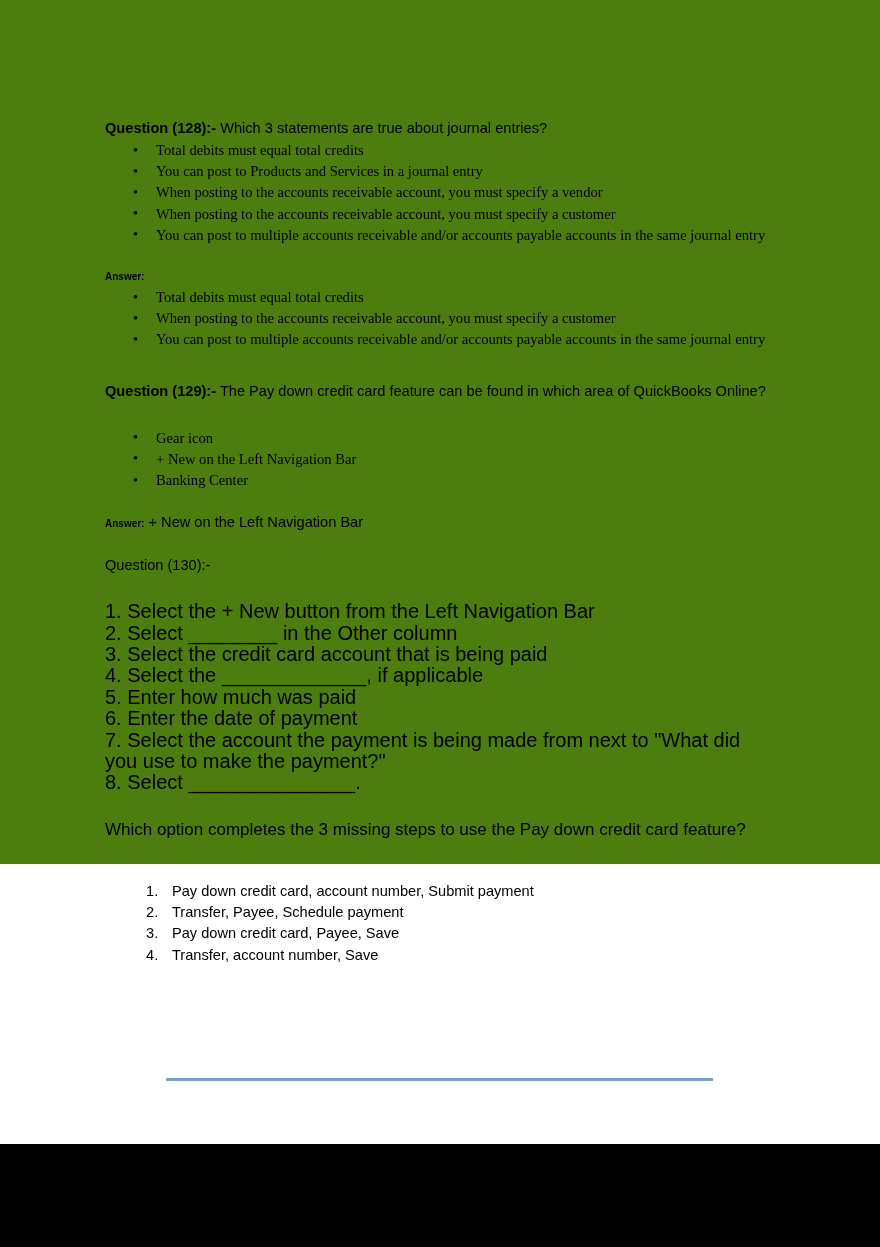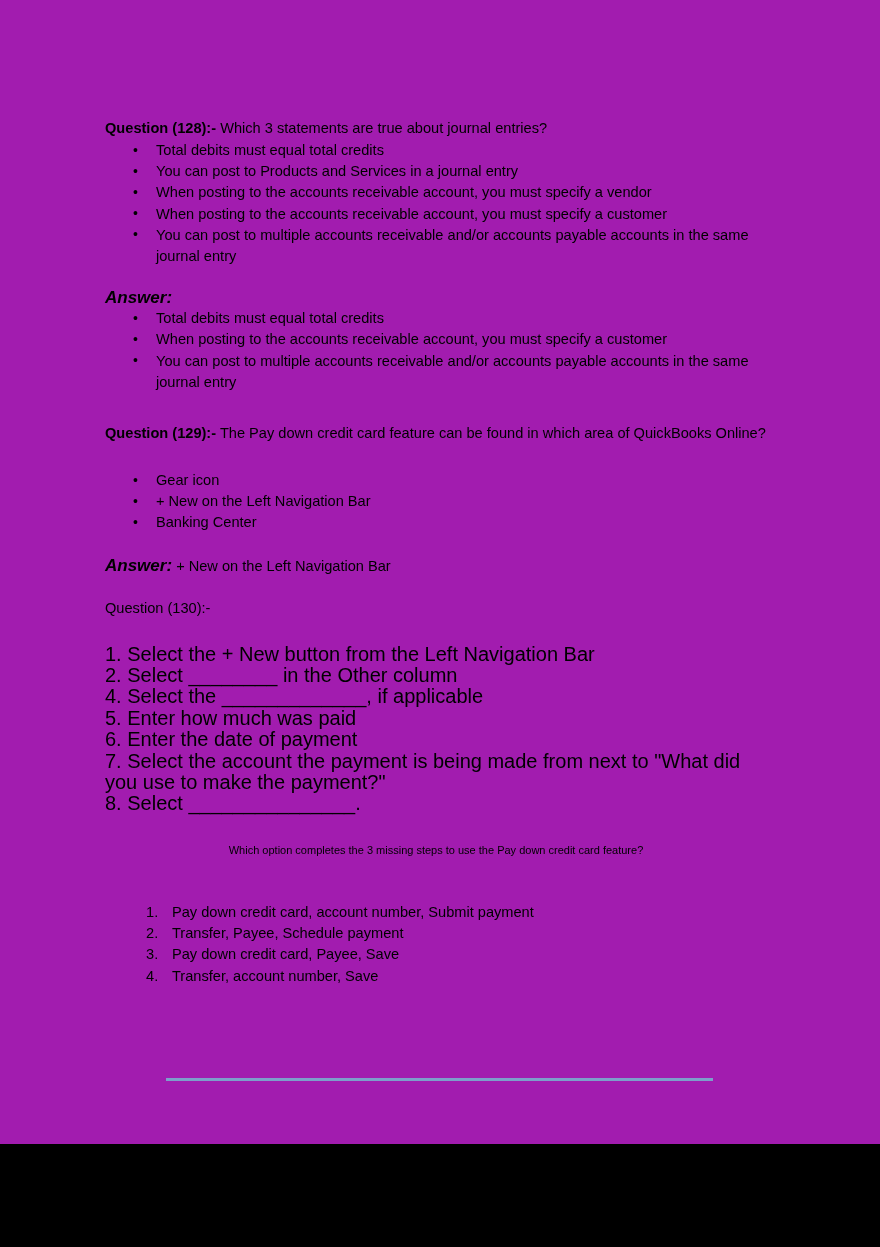--- a/index.html
+++ b/index.html
@@ -13,22 +13,22 @@
     font-family: "Liberation Sans", sans-serif;
     color: #000000;
     position: relative;
     overflow: hidden;
   }
   .page {
     position: absolute;
     left: 0;
     top: 0;
     width: 880px;
-    height: 1144px;
-    background: #a21caf;
+    height: 864px;
+    background: #4d7c0f;
   }
   .content {
     position: absolute;
     left: 105px;
     top: 118px;
     width: 662px;
   }
   .q-head {
     font-size: 14.6px;
     line-height: 21px;
@@ -42,20 +42,21 @@
     list-style: none;
     margin: 0;
     padding: 0;
   }
   ul.bullets > li {
     position: relative;
     padding-left: 51px;
     font-size: 14.6px;
     line-height: 21.2px;
     margin: 0;
+    font-family: Liberation Serif, serif;
   }
   ul.bullets > li::before {
     content: "\2022";
     position: absolute;
     left: 28px;
     top: -0.5px;
     font-size: 14px;
     line-height: 21.2px;
   }
   ol.numbered {
@@ -77,45 +78,43 @@
     left: 25px;
     top: 0;
     font-size: 14.6px;
     line-height: 21.2px;
   }
   .answer-block {
     margin-top: 20px;
   }
   .answer-label {
     font-weight: bold;
-    font-size: 17px;
-    line-height: 21px;
-    font-style: italic;
+    font-size: 10px;
+    line-height: 21px;
   }
   .answer-line {
     font-size: 14.6px;
     line-height: 21px;
     margin-top: 21px;
   }
   .spacer-md { height: 25px; }
   .block-q129 { margin-top: 30px; }
   .steps {
     margin: 0;
     padding: 0;
     list-style: none;
   }
   .steps li {
     font-size: 20px;
     line-height: 21.4px;
     margin: 0;
   }
   .prompt-line {
-    font-size: 11px;
-    line-height: 21px;
-    text-align: center;
+    font-size: 17px;
+    line-height: 21px;
   }
   .divider-wrap {
     position: absolute;
     left: 0;
     top: 1078px;
     width: 880px;
     height: 6px;
   }
   .divider {
     position: absolute;
@@ -172,20 +171,21 @@
 
     <div class="answer-line"><span class="answer-label">Answer:</span> <span>+ New on the Left Navigation Bar</span></div>
 
     <div class="answer-line"><span class="lbl">Question (130):-</span></div>
 
     <div class="spacer-md"></div>
 
     <ul class="steps">
       <li>1. Select the + New button from the Left Navigation Bar</li>
       <li>2. Select ________ in the Other column</li>
+      <li>3. Select the credit card account that is being paid</li>
       <li>4. Select the _____________, if applicable</li>
       <li>5. Enter how much was paid</li>
       <li>6. Enter the date of payment</li>
       <li>7. Select the account the payment is being made from next to "What did you use to make the payment?"</li>
       <li>8. Select _______________.</li>
     </ul>
 
     <div class="spacer-md"></div>
 
     <div class="prompt-line">Which option completes the 3 missing steps to use the Pay down credit card feature?</div>

